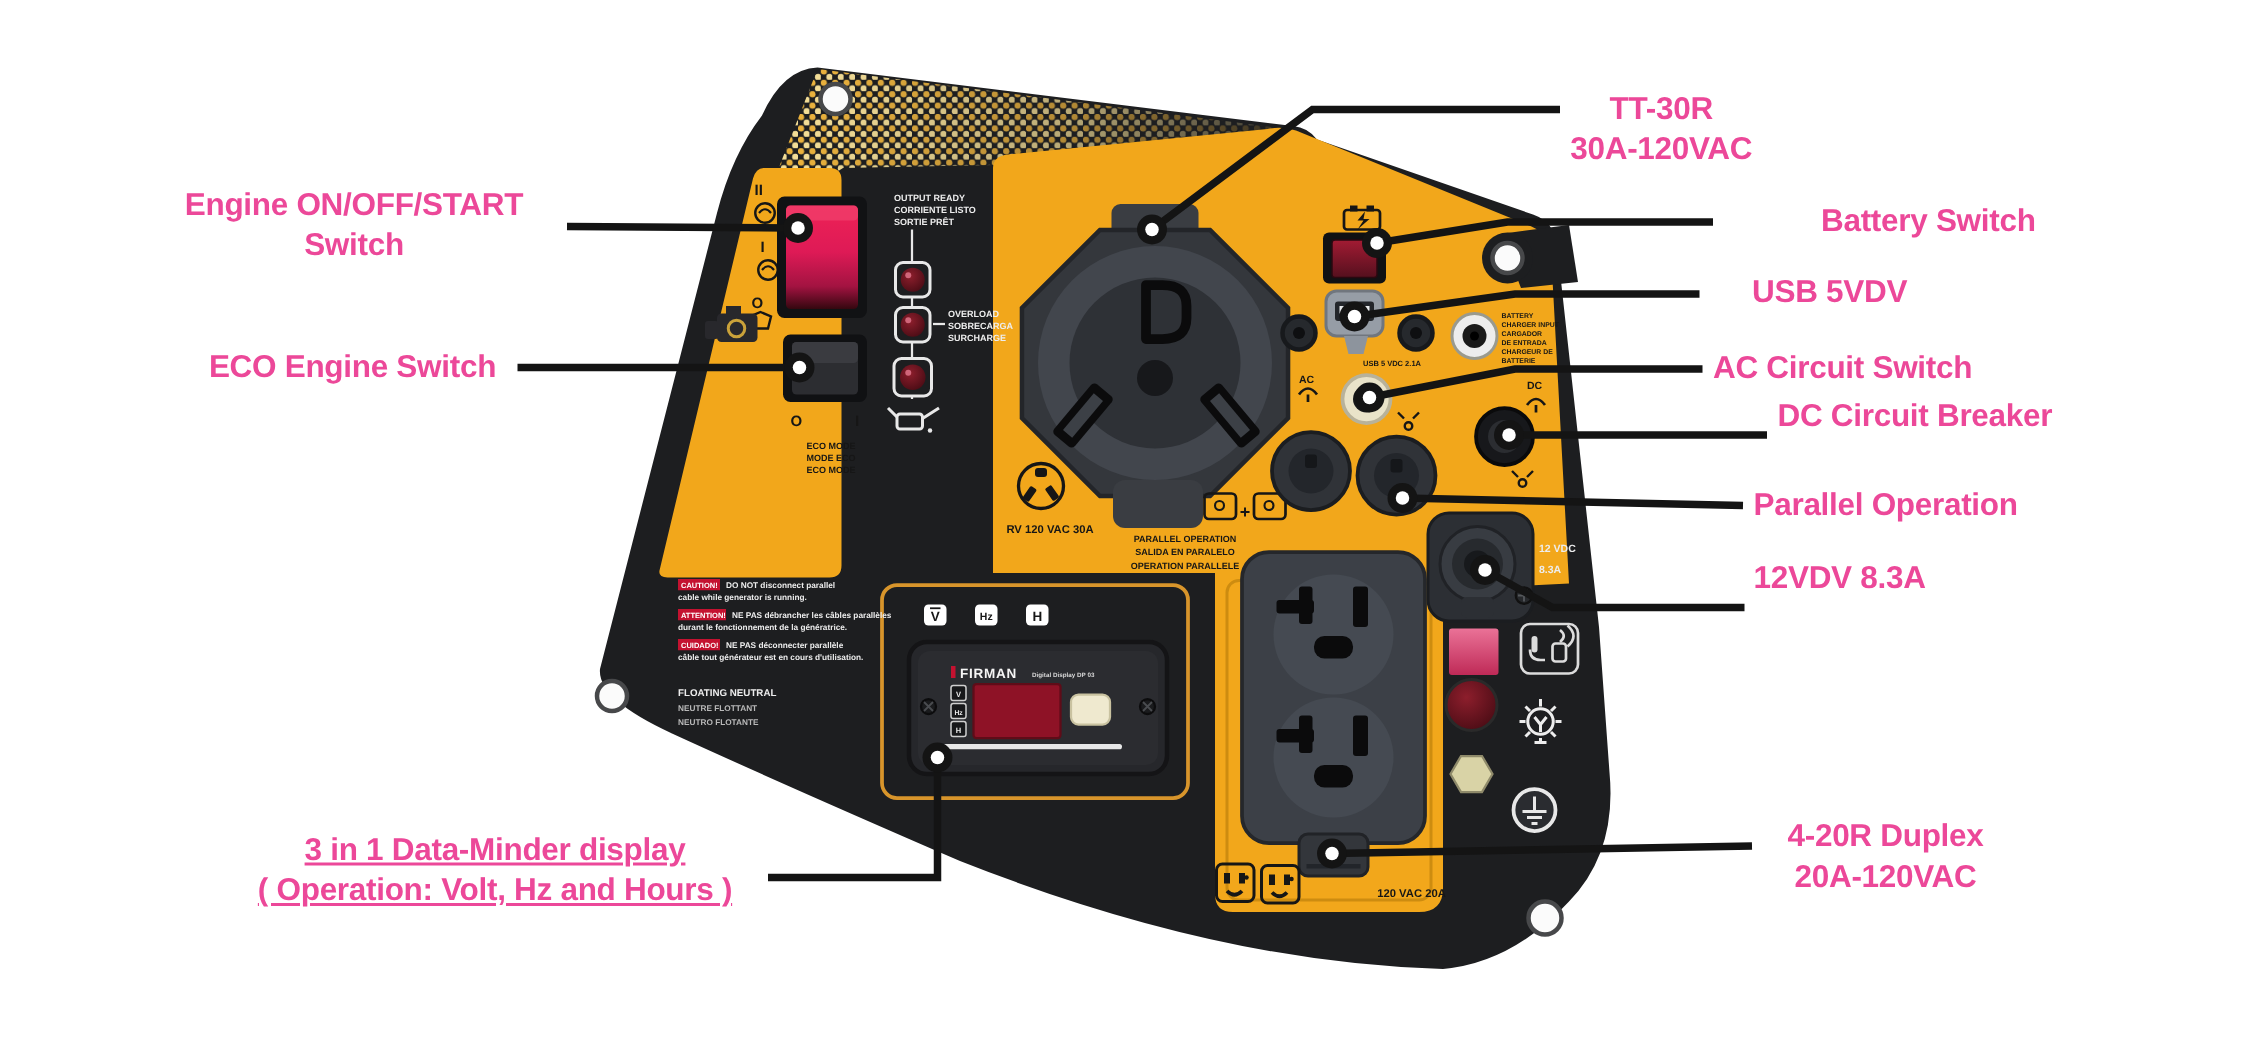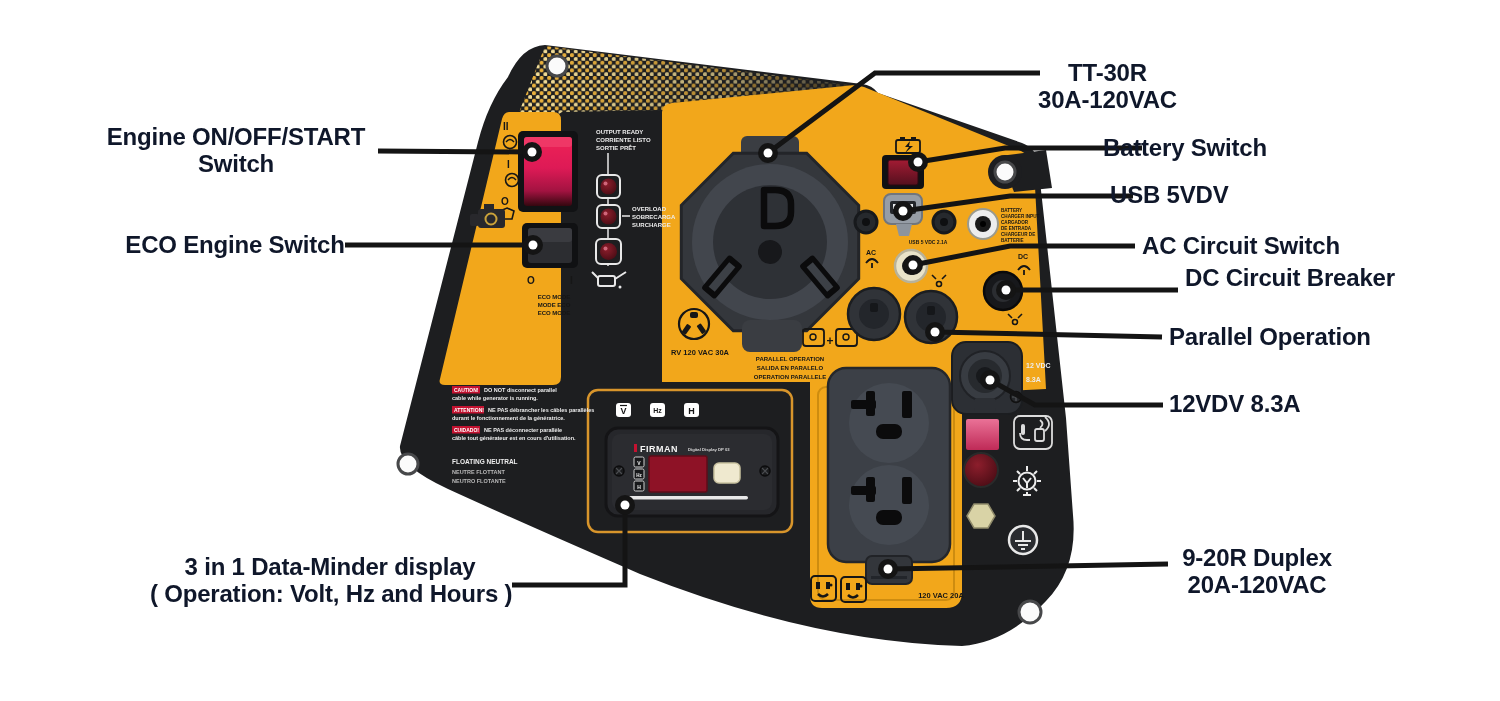--- a/index.html
+++ b/index.html
@@ -1,19 +1,19 @@
 <!DOCTYPE html>
 <html><head>
 <meta charset="utf-8">
 <style>
   html,body{margin:0;padding:0;background:#ffffff;}
   .stage{position:relative;width:1500px;height:701px;background:#ffffff;overflow:hidden;
          font-family:"Liberation Sans",sans-serif;}
   .stage svg{position:absolute;left:0;top:0;}
-  .co{position:absolute;font-weight:700;font-size:24px;line-height:27px;color:#0f172a;
+  .co{position:absolute;font-weight:700;font-size:21px;line-height:27px;color:#ec4899;
       letter-spacing:-0.2px;white-space:nowrap;}
   .co.center{text-align:center;}
   svg text{font-family:"Liberation Sans",sans-serif;}
   .pt-w{fill:#ededed;font-weight:bold;}
   .pt-b{fill:#161616;font-weight:bold;}
 </style>
 </head>
 <body>
 
 <div class="stage">
@@ -440,44 +440,44 @@
   </g>
 </svg>
 
 <div class="co center" style="left:125px;top:231px;width:220px;">
   <span>ECO Engine Switch</span>
 </div>
 <div class="co center" style="left:90px;top:123px;width:292px;">
   <span>Engine ON/OFF/START</span><br>
   <span>Switch</span>
 </div>
-<div class="co center" style="left:150px;top:553px;width:360px;">
+<div class="co center" style="left:150px;top:553px;width:360px;text-decoration:underline;">
   <span>3 in 1 Data-Minder display</span><br>
   <span>( Operation: Volt, Hz and Hours )</span>
 </div>
 <div class="co center" style="left:1020px;top:59px;width:175px;">
   <span>TT-30R</span><br>
   <span>30A-120VAC</span>
 </div>
-<div class="co" style="left:1103px;top:134px;text-align:right;">
+<div class="co" style="left:1214px;top:134px;text-align:right;">
   <span>Battery Switch</span>
 </div>
-<div class="co" style="left:1110px;top:181px;">
+<div class="co" style="left:1168px;top:181px;">
   <span>USB 5VDV</span>
 </div>
 <div class="co" style="left:1142px;top:232px;">
   <span>AC Circuit Switch</span>
 </div>
 <div class="co" style="left:1185px;top:264px;">
   <span>DC Circuit Breaker</span>
 </div>
 <div class="co" style="left:1169px;top:323px;">
   <span>Parallel Operation</span>
 </div>
-<div class="co" style="left:1169px;top:390px;">
+<div class="co" style="left:1169px;top:372px;">
   <span>12VDV 8.3A</span>
 </div>
 <div class="co center" style="left:1172px;top:544px;width:170px;">
-  <span>9-20R Duplex</span><br>
+  <span>4-20R Duplex</span><br>
   <span>20A-120VAC</span>
 </div>
 
 </div>
 
 </body></html>

